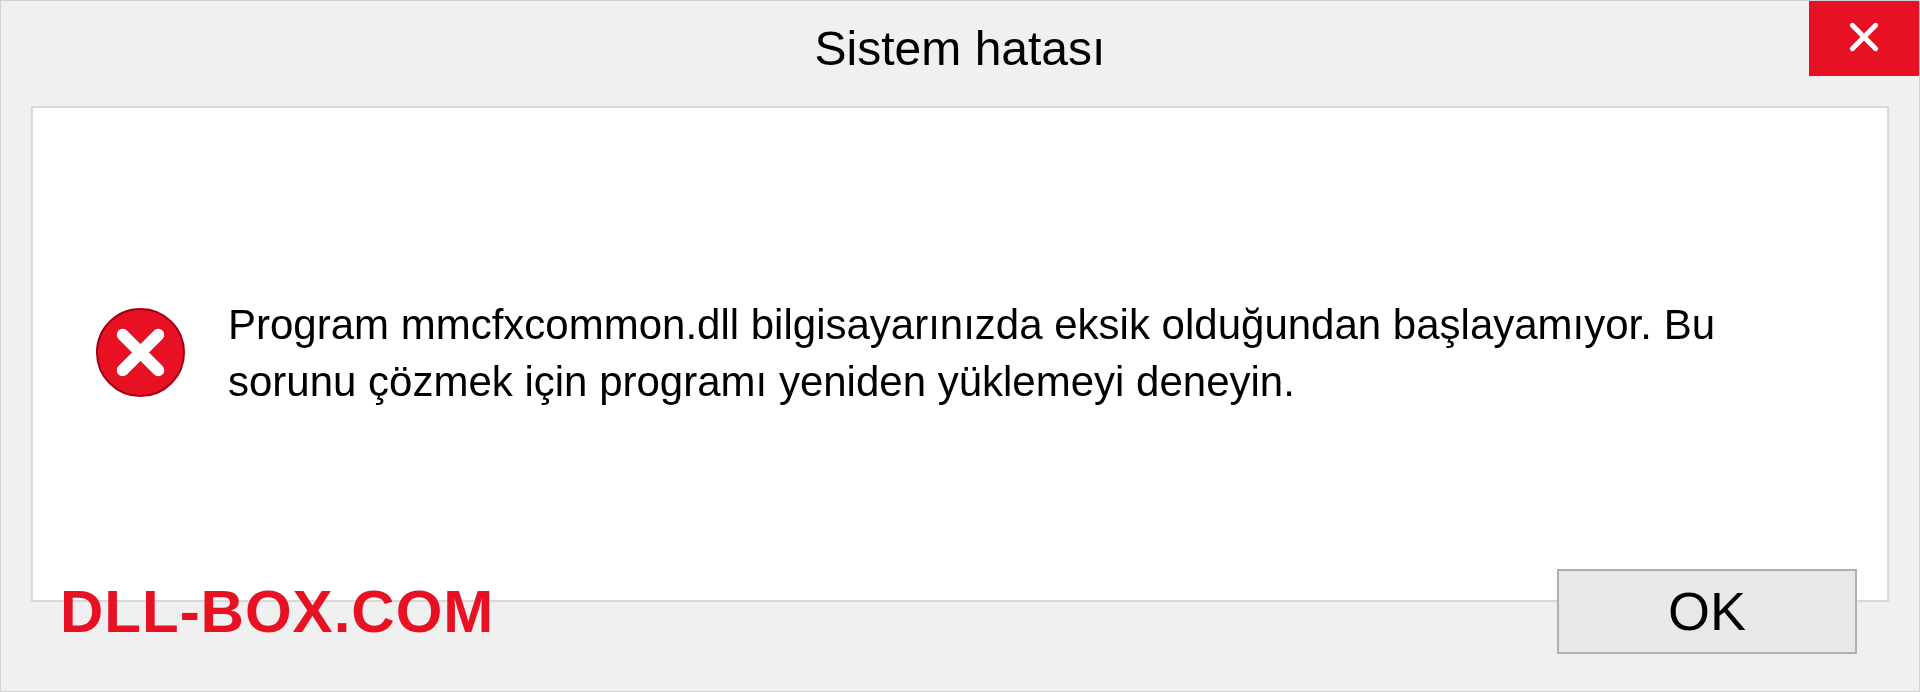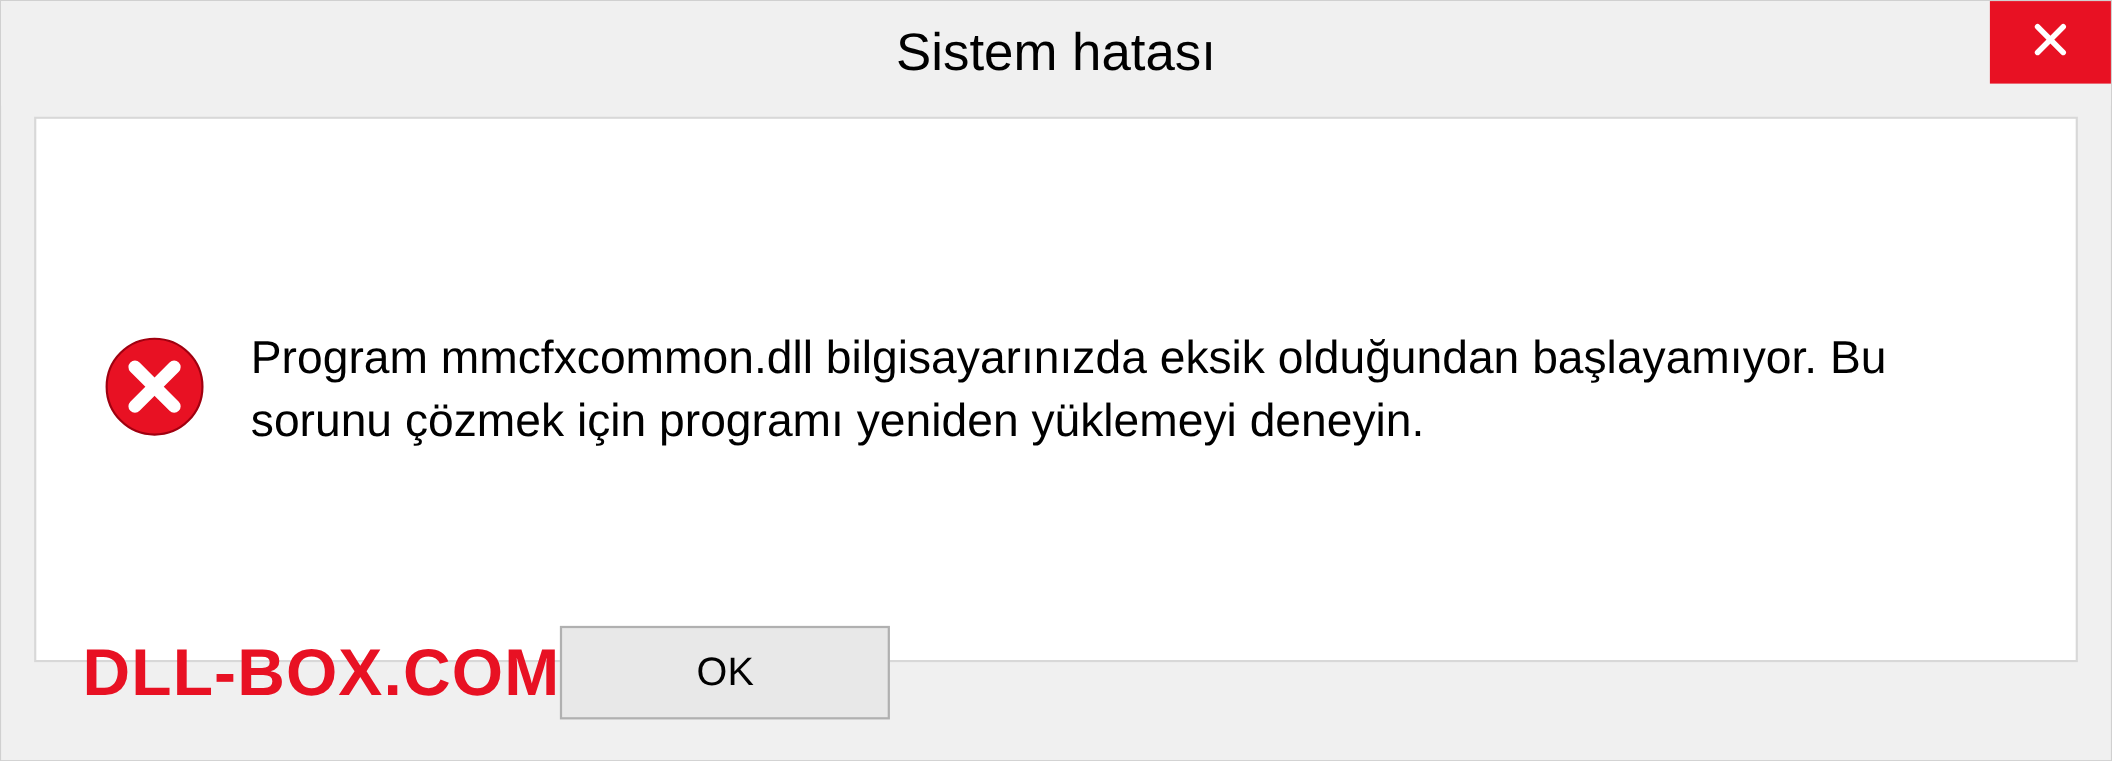--- a/index.html
+++ b/index.html
@@ -69,40 +69,40 @@
     }
     .message {
       font-size: 42px;
       line-height: 1.35;
       color: #000;
     }
     .footer {
       position: absolute;
       bottom: 35px;
       left: 0;
-      right: 0;
+      right: 12px;
       height: 90px;
       display: flex;
       align-items: center;
-      justify-content: flex-start;
-      padding: 0 50px 0 74px;
+      justify-content: space-between;
+      padding: 0 50px 0 59px;
     }
     .watermark {
       font-size: 60px;
       font-weight: 800;
       color: #e81123;
       letter-spacing: 1px;
       font-family: Arial, sans-serif;
     }
     .ok-btn {
       width: 300px;
       height: 85px;
       background: #e8e8e8;
       border: 2px solid #b0b0b0;
-      font-size: 36px;
+      font-size: 54px;
       color: #000;
       cursor: pointer;
       font-family: inherit;
     }
   </style>
 </head>
 <body>
 
 <div class="dialog">
   <div class="titlebar">

